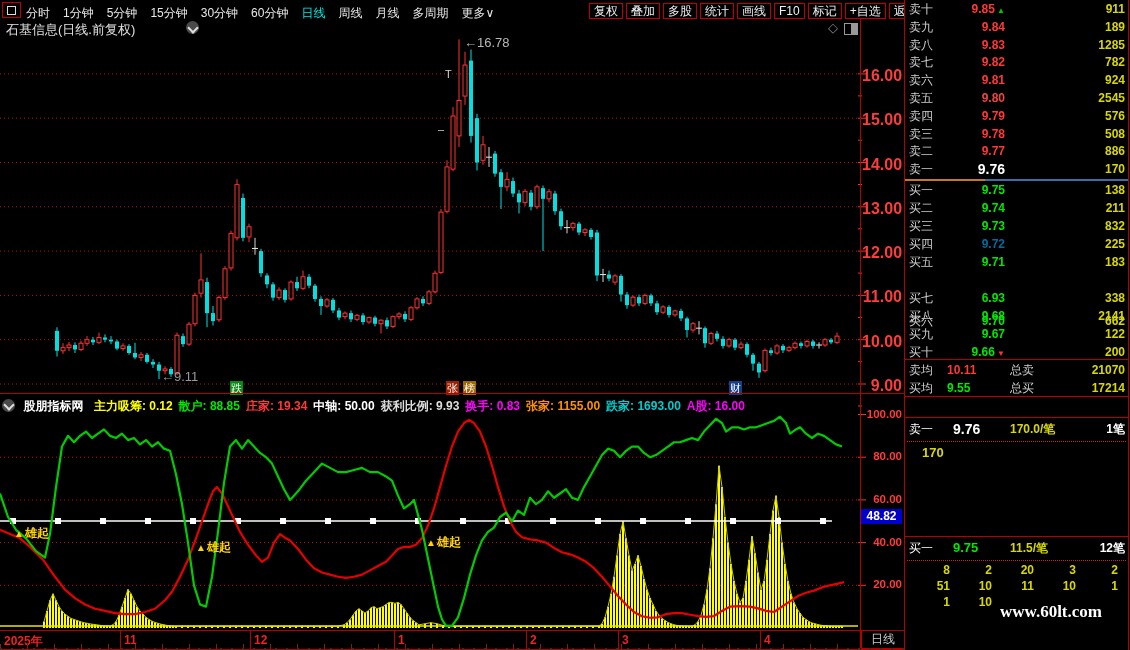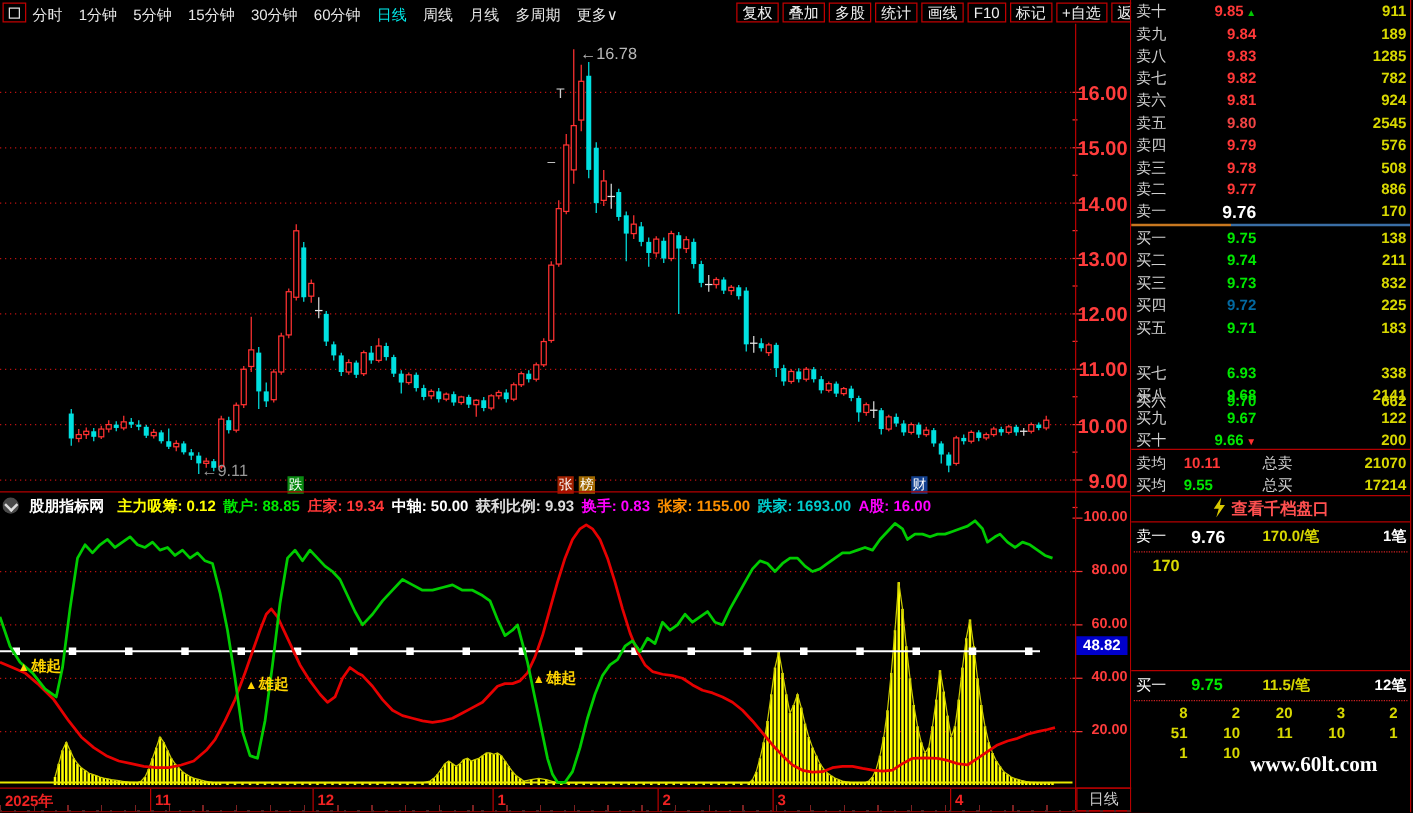--- a/index.html
+++ b/index.html
@@ -572,20 +572,28 @@
     </svg>
 
   <div class="abs" style="left:0;top:0;width:904px;height:19px;background:#000;">
     <div class="abs" style="left:2px;top:2px;width:17px;height:14px;border:1px solid #c00000;">
       <div class="abs" style="left:4px;top:3px;width:7px;height:7px;border:1px solid #ddd;"></div>
     </div>
     <div class="abs" style="left:26px;top:3px;white-space:nowrap;"><span class="mitem">分时</span><span class="mitem">1分钟</span><span class="mitem">5分钟</span><span class="mitem">15分钟</span><span class="mitem">30分钟</span><span class="mitem">60分钟</span><span class="mitem active">日线</span><span class="mitem">周线</span><span class="mitem">月线</span><span class="mitem">多周期</span><span class="mitem">更多∨</span></div>
     <div class="abs" style="left:589px;top:1px;white-space:nowrap;"><span class="rbtn">复权</span><span class="rbtn">叠加</span><span class="rbtn">多股</span><span class="rbtn">统计</span><span class="rbtn">画线</span><span class="rbtn">F10</span><span class="rbtn">标记</span><span class="rbtn">+自选</span><span class="rbtn">返回</span></div>
   </div>
 
+  <div class="abs" style="left:0;top:20px;width:860px;height:16px;">
+    <span class="abs" style="left:6px;top:1px;color:#e0e0e0;font-size:13px;">石基信息(日线.前复权)</span>
+    <span class="abs circ" style="left:186px;top:1px;"><span class="chev"></span></span>
+    <span class="abs" style="left:828px;top:0;color:#888;font-size:13px;">◇</span>
+    <span class="abs" style="left:844px;top:3px;width:12px;height:10px;border:1px solid #999;">
+        <span class="abs" style="right:0;top:0;width:6px;height:10px;background:#999;"></span>
+      </span>
+  </div>
 
   <div class="abs" id="price-axis">
       <div class="axlab" style="left: 862px; top: 66.9px;">16.00</div>
       <div class="axlab" style="left: 862px; top: 111.2px;">15.00</div>
       <div class="axlab" style="left: 862px; top: 155.5px;">14.00</div>
       <div class="axlab" style="left: 862px; top: 199.8px;">13.00</div>
       <div class="axlab" style="left: 862px; top: 244.1px;">12.00</div>
       <div class="axlab" style="left: 862px; top: 288.4px;">11.00</div>
       <div class="axlab" style="left: 862px; top: 332.7px;">10.00</div>
       <div class="axlab" style="left: 862px; top: 377px;">9.00</div>
@@ -754,26 +762,20 @@
           <span class="ob-v">21070</span>
         </div>
         <div class="obrow" style="top: 379px;">
           <span class="ob-l">买均</span>
           <span class="abs" style="left:42px;color:#00e800">9.55</span>
           <span class="abs" style="left:105px;color:#cfcfcf;font-weight:400;">总买</span>
           <span class="ob-v">17214</span>
         </div>
       </div>
     <div class="hline" style="left:0;top:396px;width:223px;"></div>
-    <div class="abs" style="left:0;top:398px;width:223px;height:18px;text-align:center;">
-      <svg width="11" height="16" style="vertical-align:-3px">
-          <polygon points="7,0 1,9 5,9 3,16 10,6 6,6" fill="#d8c800"></polygon>
-        </svg>
-      <span style="color:#ff5050;font-size:13px;font-weight:700;">查看千档盘口</span>
-    </div>
     <div class="hline" style="left:0;top:417px;width:223px;"></div>
     <div class="obrow" style="top:420px;">
       <span class="ob-l" style="color:#fff;">卖一</span>
       <span class="abs" style="left:48px;color:#fff;font-size:14px;">9.76</span>
       <span class="abs" style="left:105px;color:#d8d800;">170.0/笔</span>
       <span class="abs" style="right:4px;color:#fff;">1笔</span>
     </div>
     <div class="abs" style="left:2px;top:441px;width:219px;border-top:1px dotted #c22;"></div>
     <span class="abs" style="left:17px;top:445px;color:#d8d800;font-size:13px;font-weight:700;">170</span>
     <div class="hline" style="left:0;top:536px;width:223px;"></div>

